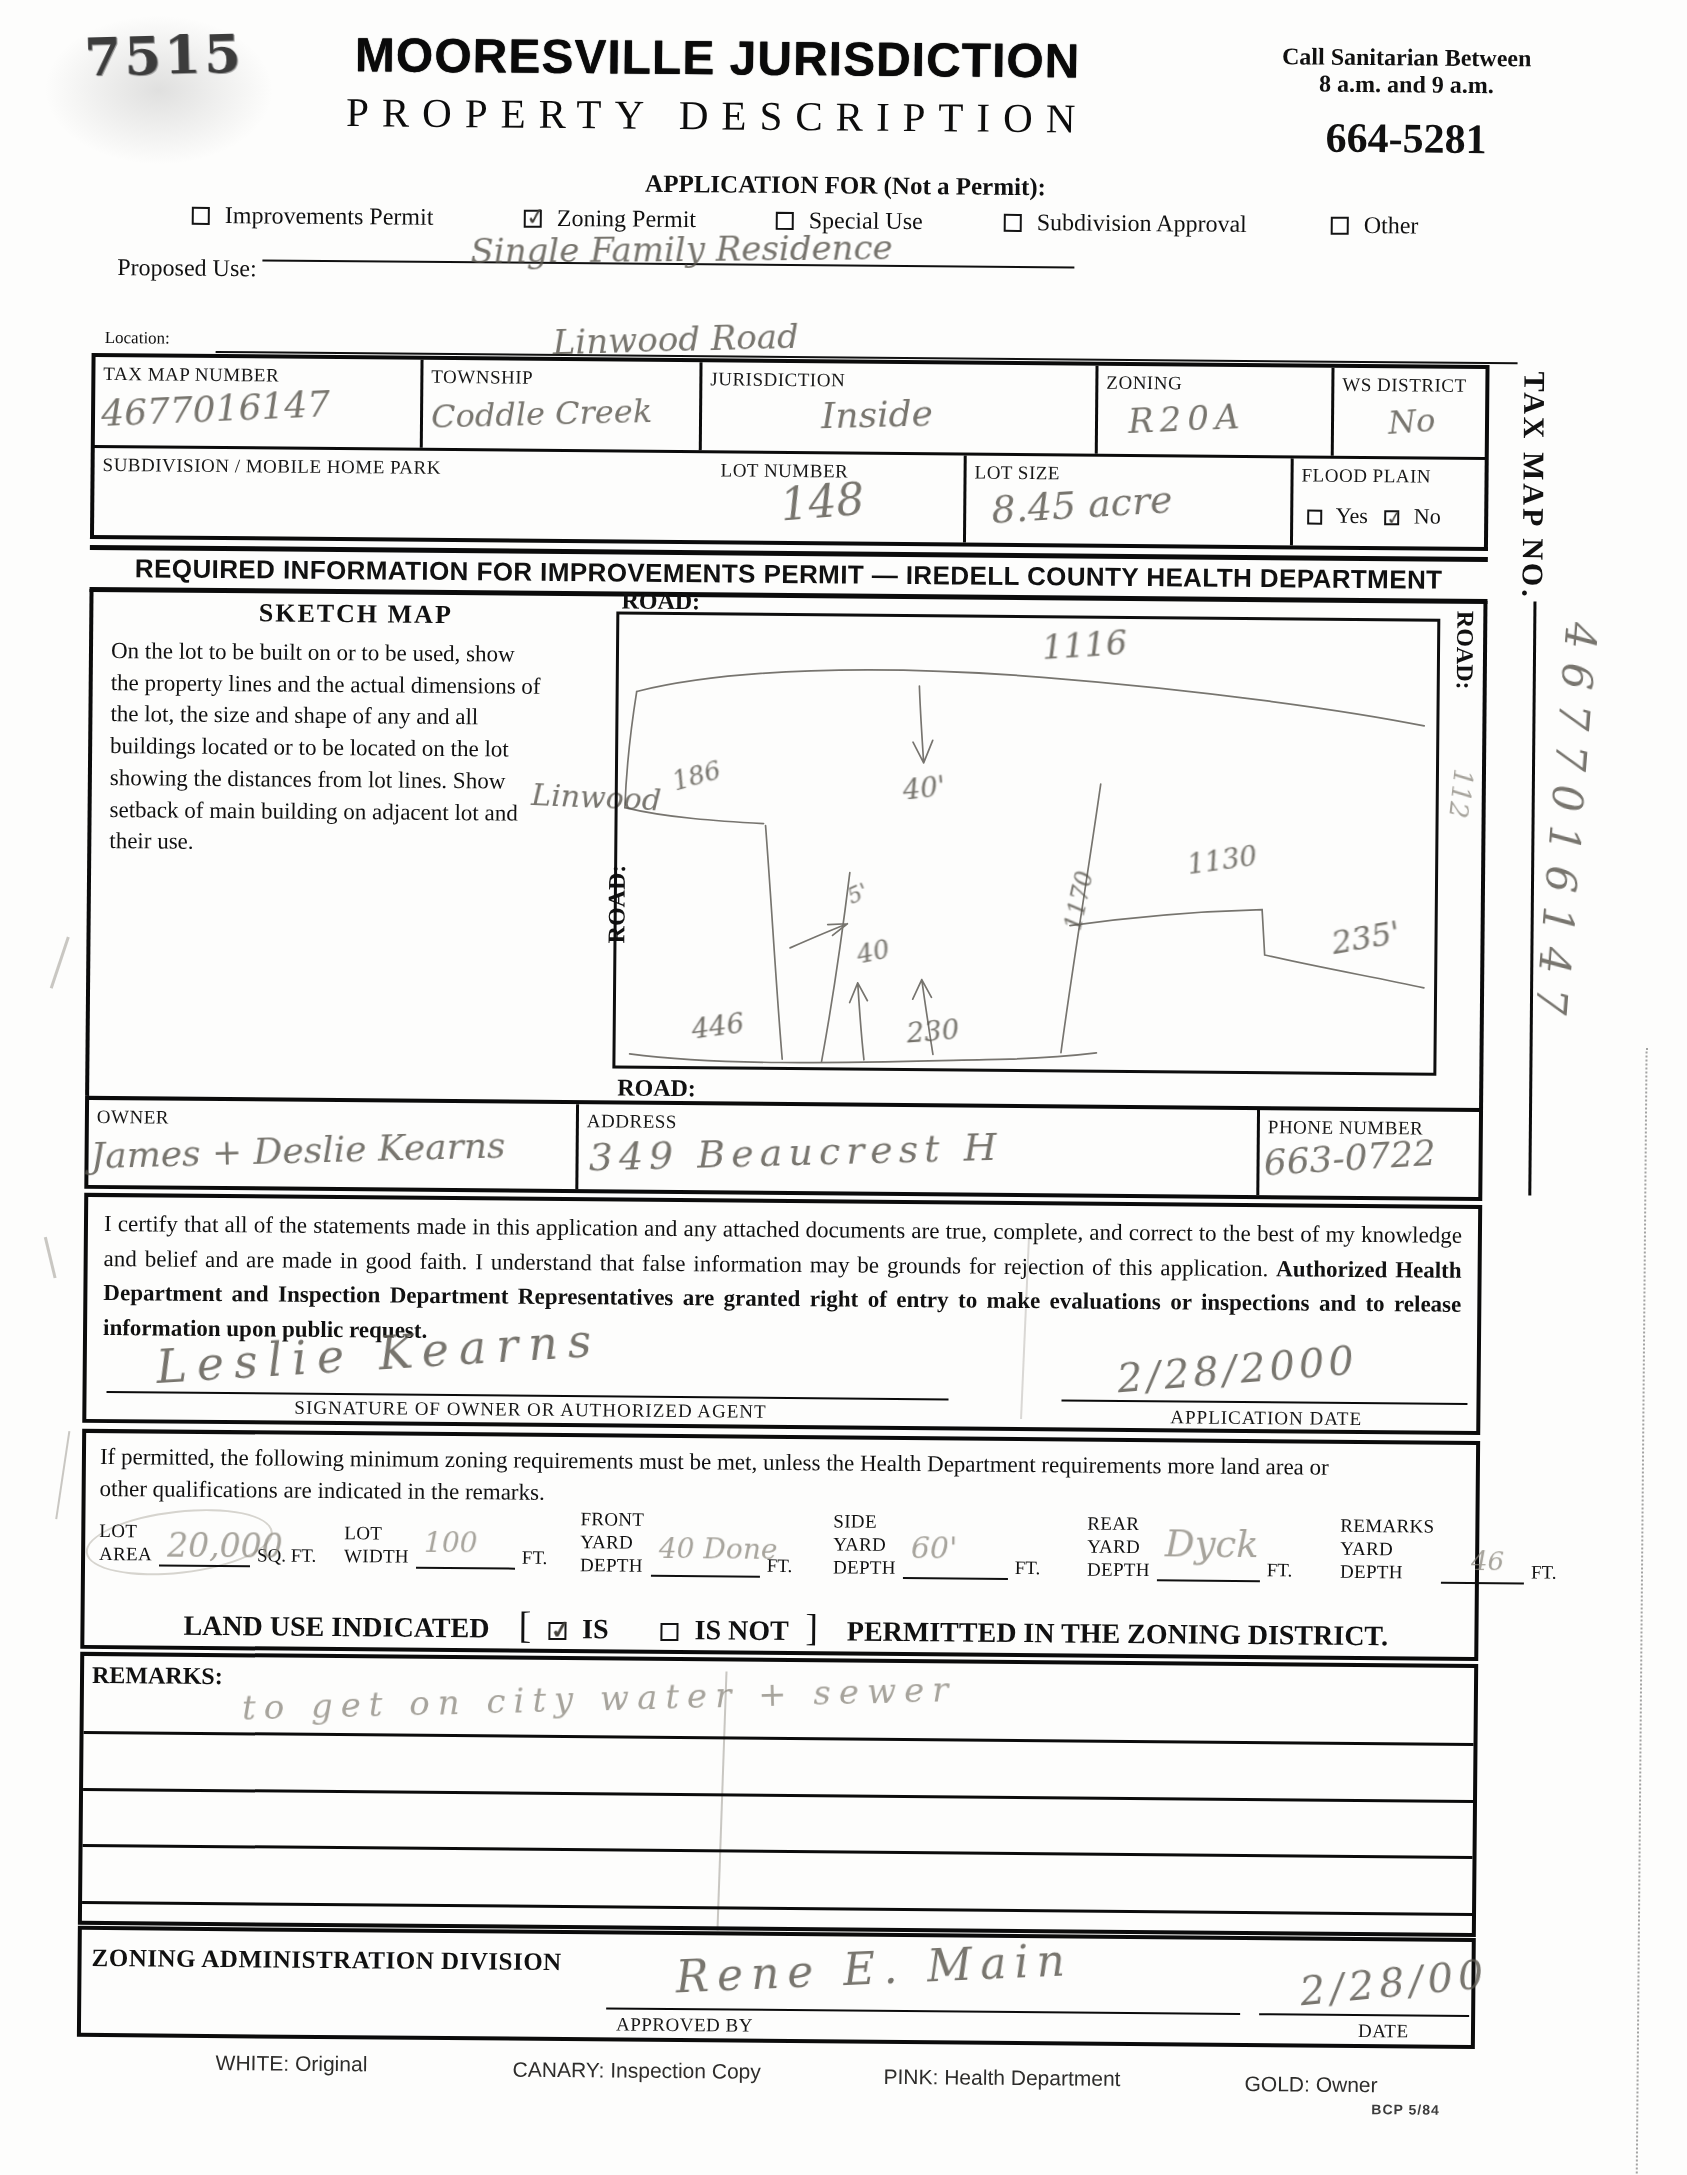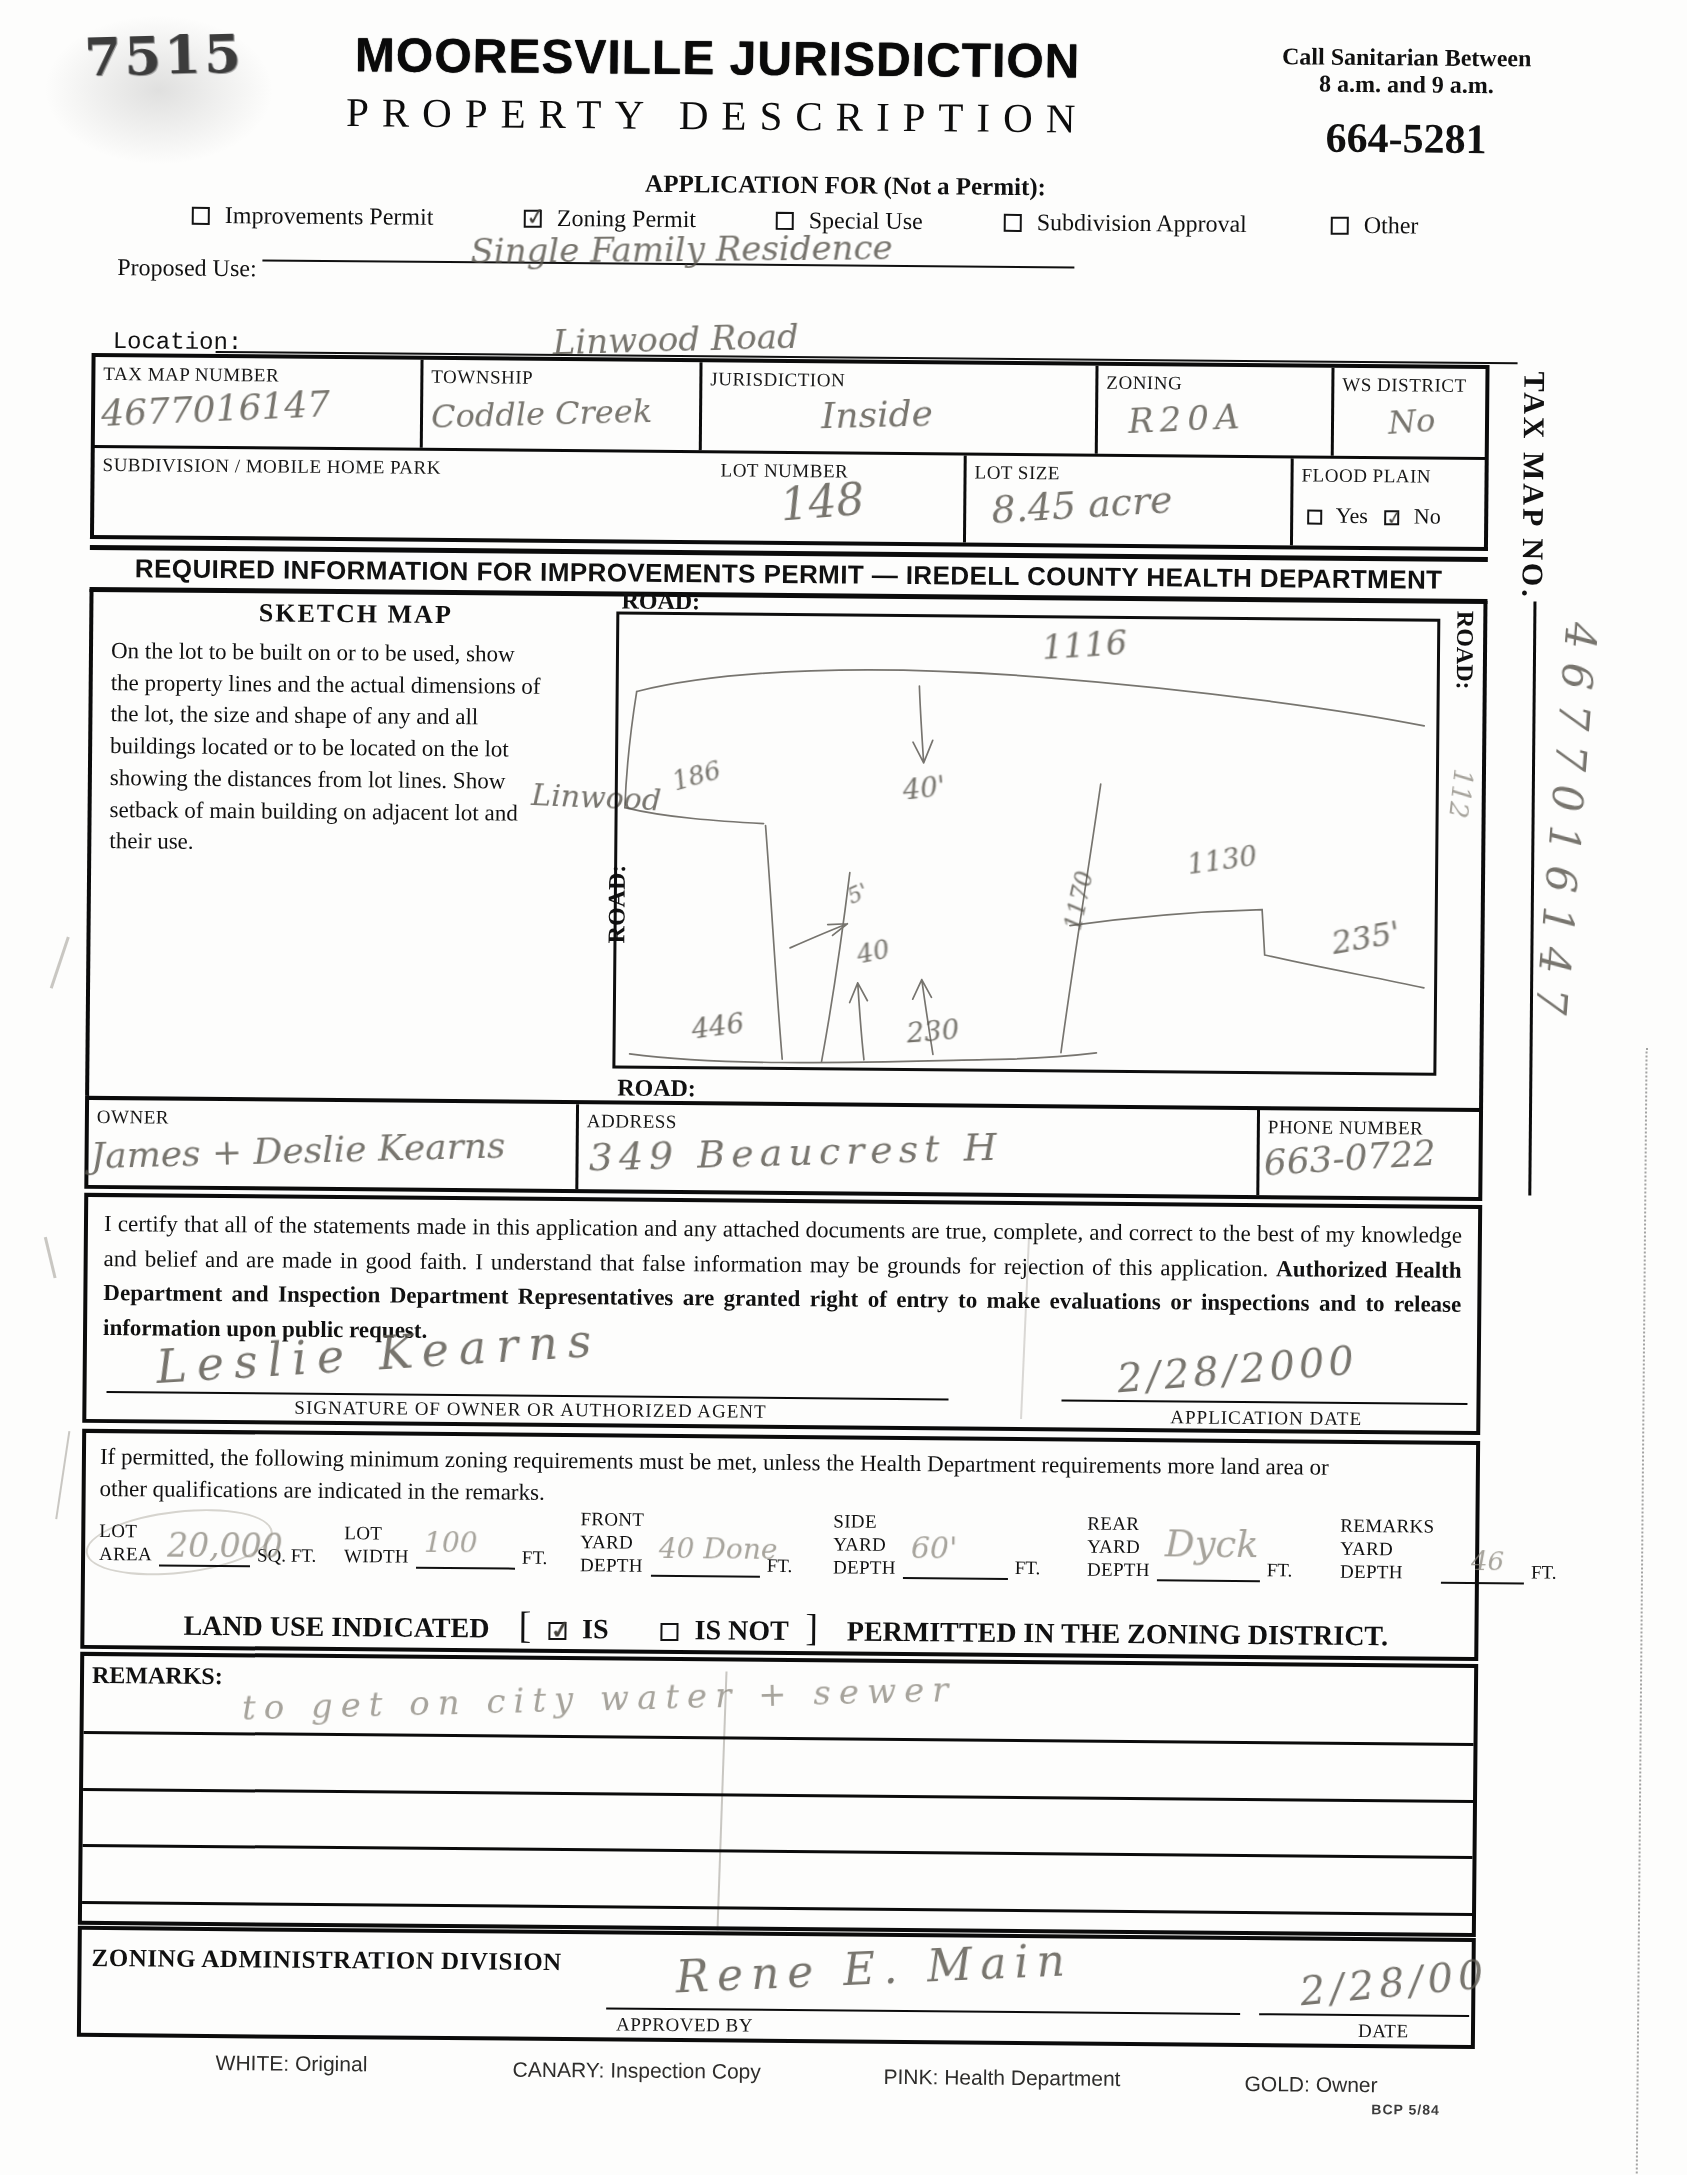--- a/index.html
+++ b/index.html
@@ -101,21 +101,21 @@
     </span>
   </div>
 
   
   <div class="abs" style="left:114px; top:259px; font-size:24px;">Proposed Use:</div>
   <div class="abs blank" style="left:259px; top:251px; width:812px;">
     <span class="hw" style="position:absolute; left:208px; bottom:-6px; font-size:34px; transform:rotate(-1deg);">Single Family Residence</span>
   </div>
 
   
-  <div class="abs" style="left:110px; top:333px; font-size:24px;font-family:Liberation Mono, monospace;">Location:</div>
+  <div class="abs" style="left:102px; top:333px; font-size:17px;">Location:</div>
   <div class="abs blank" style="left:213px; top:325px; width:1302px;">
     <span class="hw" style="position:absolute; left:337px; bottom:-4px; font-size:34px; transform:rotate(-2deg);">Linwood Road</span>
   </div>
 
   
   <div class="abs" style="left:89px; top:358px; width:1398px; height:95px; border:4px solid #0b0b0b; border-bottom:3px solid #0b0b0b;">
     <div class="cell" style="left:0; width:325px; border-left:none;">
       <span class="lbl">TAX MAP NUMBER</span>
       <span class="hw" style="position:absolute; left:6px; top:30px; font-size:36px; transform:rotate(-3deg);">4677016147</span>
     </div>

